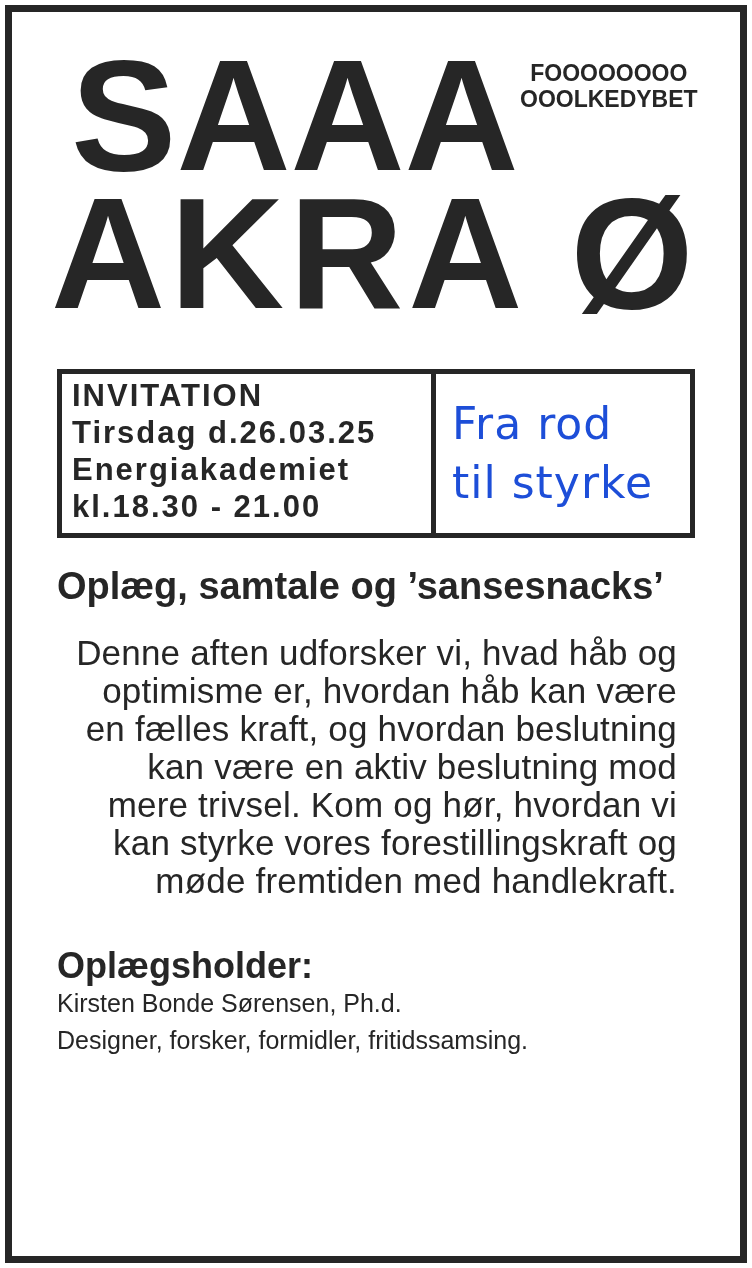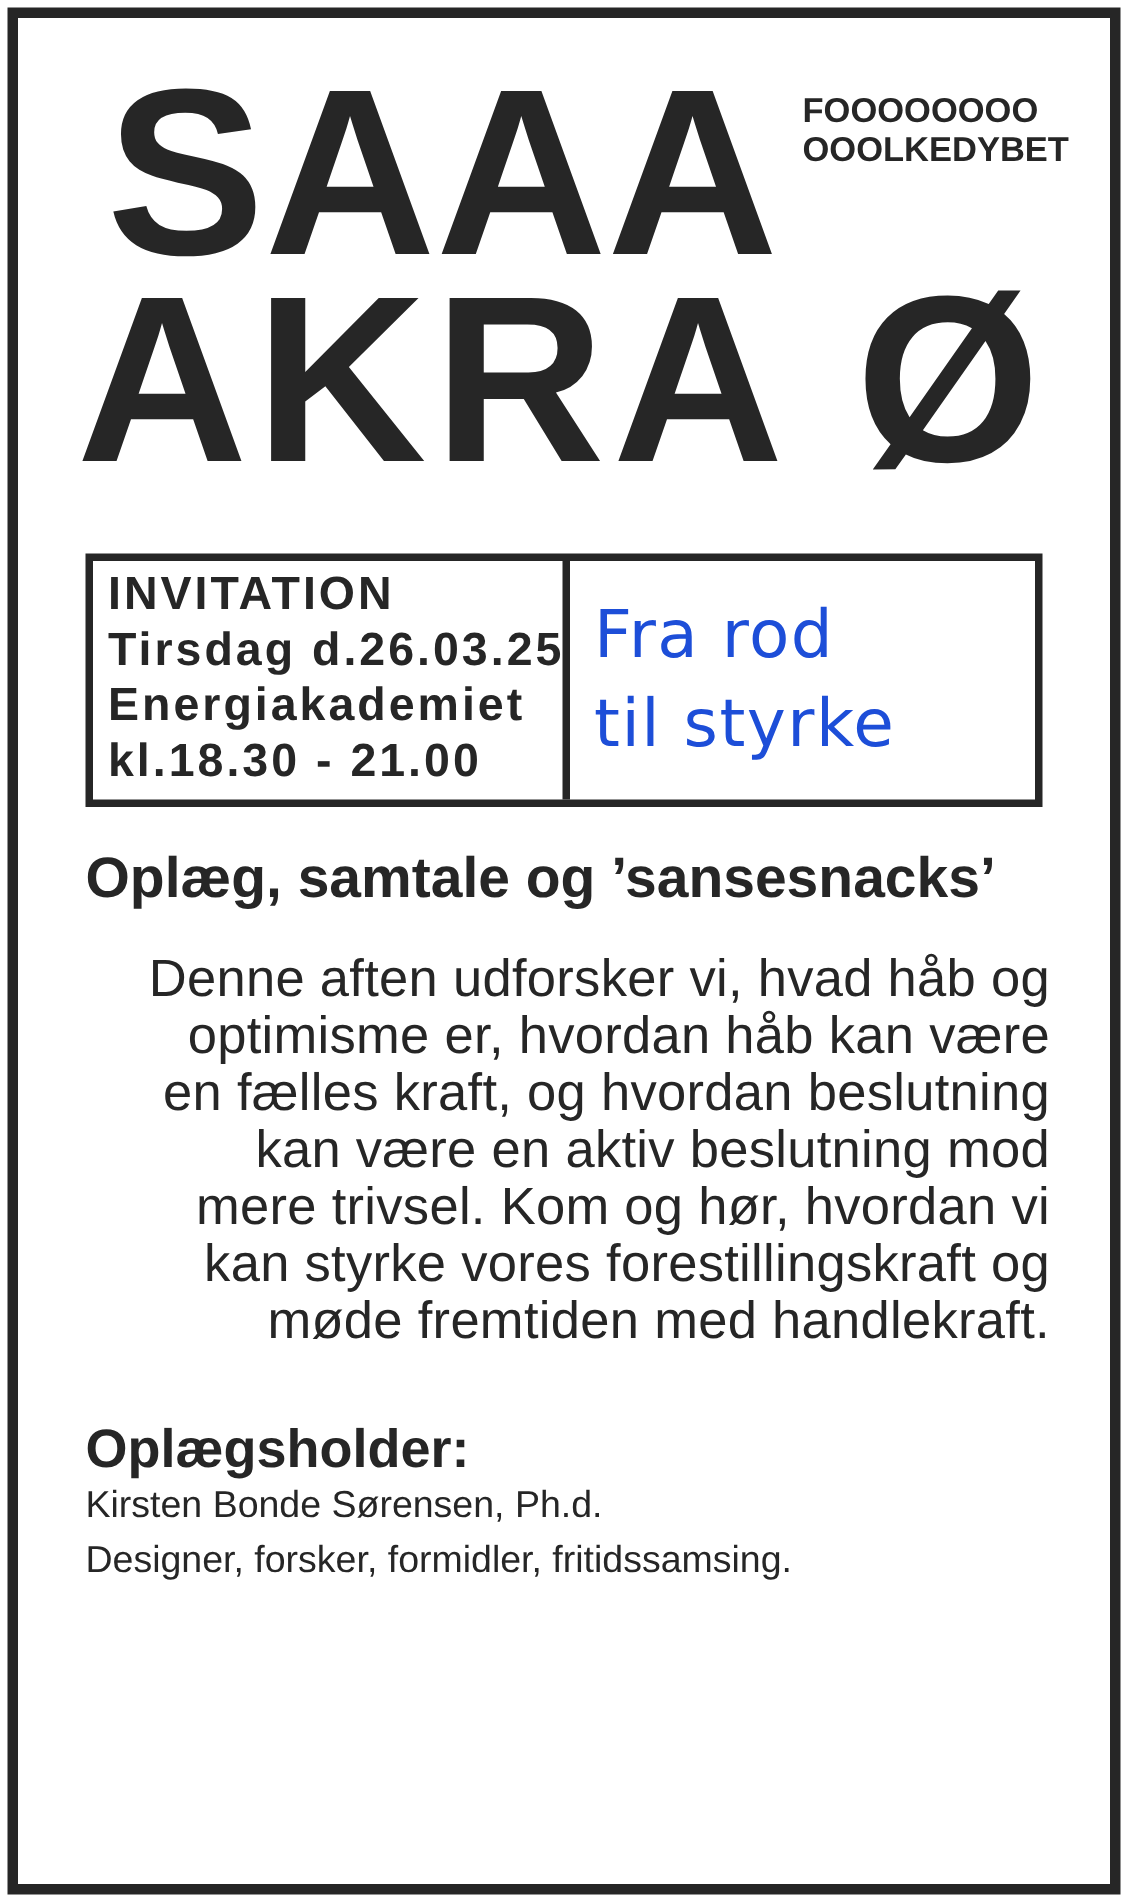--- a/index.html
+++ b/index.html
@@ -12,45 +12,45 @@
     overflow:hidden;
   }
   .frame{
     position:absolute;inset:5px;
     border:7px solid #262626;
     pointer-events:none;
   }
   .content{
     position:absolute;
     left:12px;top:12px;right:12px;bottom:12px;
-    padding:34px 40px 0 45px;
+    padding:34px 63px 0 45px;
     box-sizing:border-box;
   }
   
   .headline{line-height:138px;font-weight:700;letter-spacing:0;}
   .h-line{white-space:nowrap;height:138px;}
   .h1{font-size:158px;margin-left:14px;letter-spacing:0;}
   .h2{font-size:158px;margin-left:46px;letter-spacing:4px;}
   .h3{font-size:158px;margin-left:-6px;letter-spacing:5px;}
   
   .logo{
-    position:absolute;left:535px;top:60px;
+    position:absolute;left:520px;top:60px;
     font-size:23px;font-weight:700;line-height:26px;
-    letter-spacing:0px;white-space:nowrap;
+    letter-spacing:0px;white-space:nowrap;text-align:center;
   }
   
   .inv-box{
     display:flex;
     border:5px solid #262626;
     margin-top:47px;
     width:638px;
     box-sizing:border-box;
   }
   .inv-left{
-    width:318px;box-sizing:border-box;
+    width:374px;box-sizing:border-box;
     border-right:5px solid #262626;
     padding:3px 8px 8px 10px;
   }
   .inv-left .inv-line{
     font-size:31px;font-weight:700;line-height:37px;
     letter-spacing:2px;white-space:nowrap;
   }
   .inv-right{
     flex:1;
     padding:20px 0 14px 16px;

